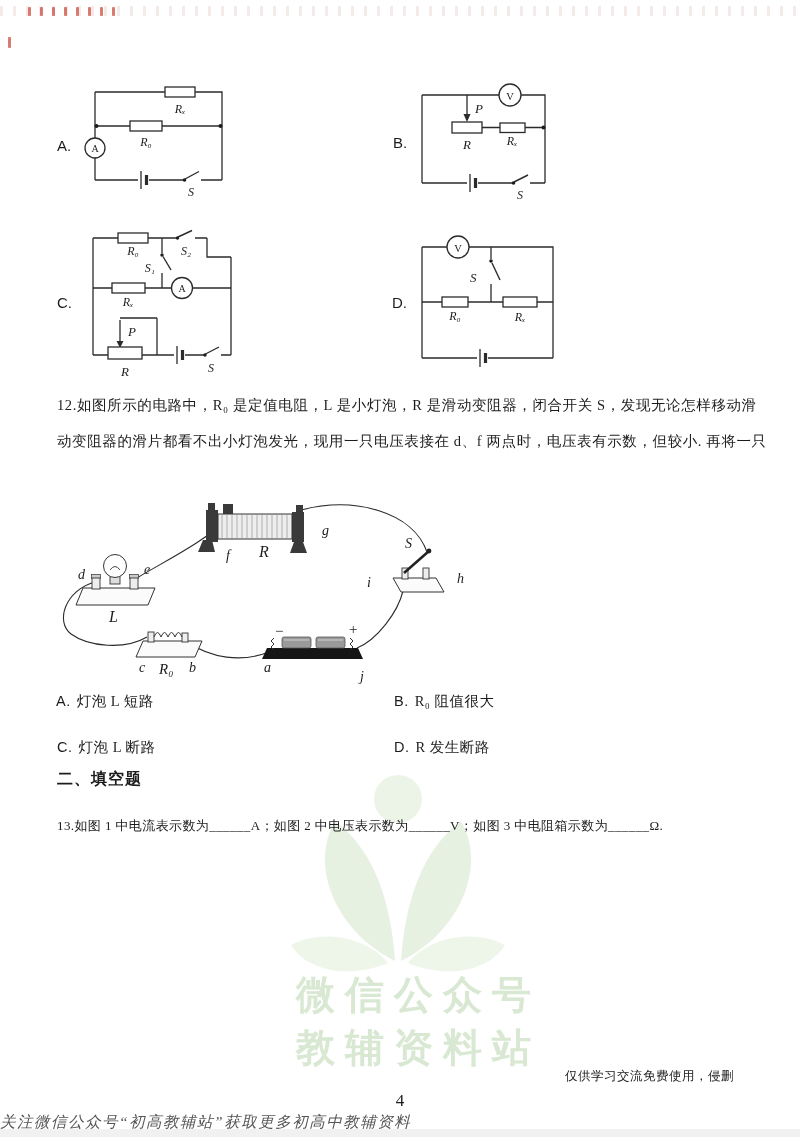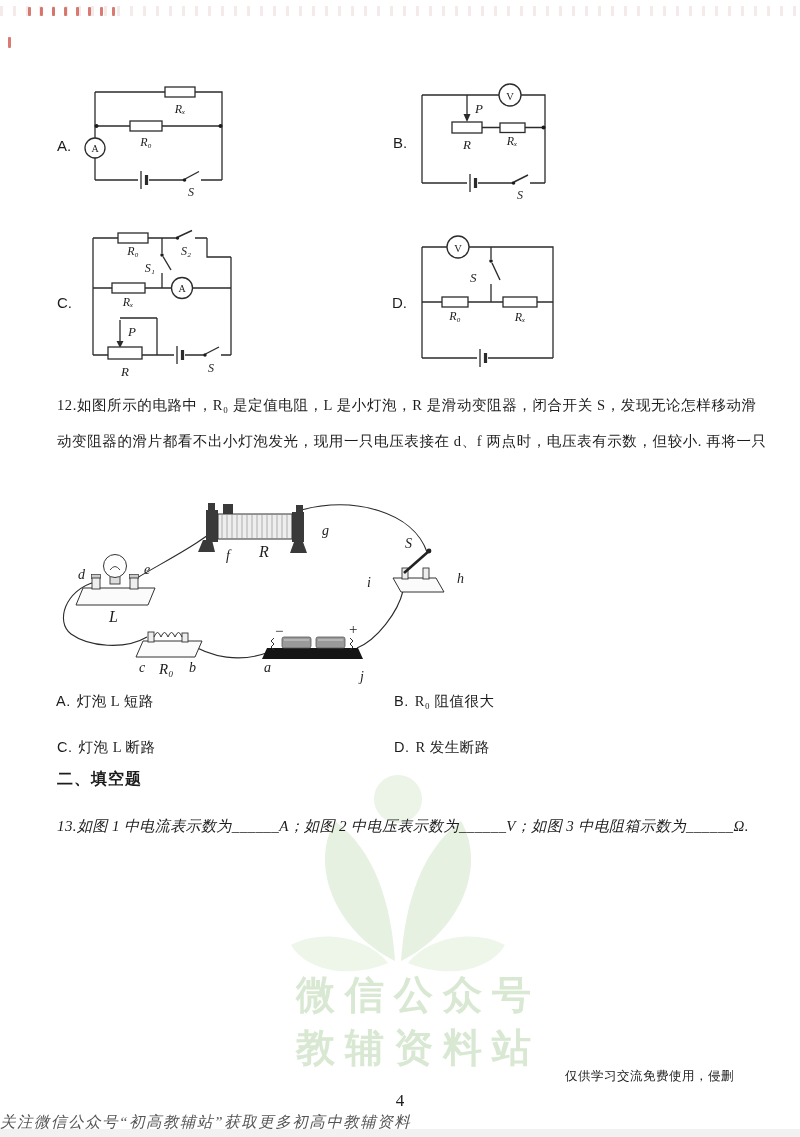--- a/index.html
+++ b/index.html
@@ -26,22 +26,22 @@
   .lbl{font-size:12px;font-style:italic;}
   .lbl-lg{font-size:15px;}
   .optletter{font-size:15px;font-style:normal;font-family:"Liberation Sans",sans-serif;}
   
   .q12-line{position:absolute;left:57px;width:694px;font-size:14.5px;letter-spacing:.6px;
     white-space:nowrap;z-index:2;}
   .choice{position:absolute;font-size:14.5px;letter-spacing:.5px;z-index:2;}
   .choice .key{font-family:"Liberation Sans",sans-serif;margin-right:6px;}
   .section-title{position:absolute;left:57px;top:769px;font-size:16px;font-weight:bold;
     font-family:"Liberation Sans",sans-serif;letter-spacing:1px;z-index:2;}
-  .q13{position:absolute;left:57px;top:817px;width:700px;font-size:15px;letter-spacing:.4px;
-    white-space:nowrap;z-index:2;font-style:italic;}
+  .q13{position:absolute;left:57px;top:817px;width:700px;font-size:13px;letter-spacing:.4px;
+    white-space:nowrap;z-index:2;}
   
   .wm-green{position:absolute;left:296px;font-family:"Liberation Sans",sans-serif;
     font-size:39px;letter-spacing:10px;color:#d9e8d2;font-weight:600;z-index:0;margin-top:13px;}
   .wm-site{position:absolute;left:368px;top:992px;font-family:"Liberation Sans",sans-serif;
     font-size:67px;font-weight:bold;letter-spacing:2px;color:#e7e7e7;z-index:1;}
   
   .footer-note{position:absolute;right:66px;top:1068px;font-size:12.5px;letter-spacing:.5px;z-index:2;}
   .page-num{position:absolute;left:0;right:0;top:1091px;text-align:center;font-size:17px;z-index:2;}
   .footer-banner{position:absolute;left:0;right:0;top:1112px;text-align:left;font-size:15.5px;
     font-style:italic;color:#555;letter-spacing:1.5px;z-index:2;}

